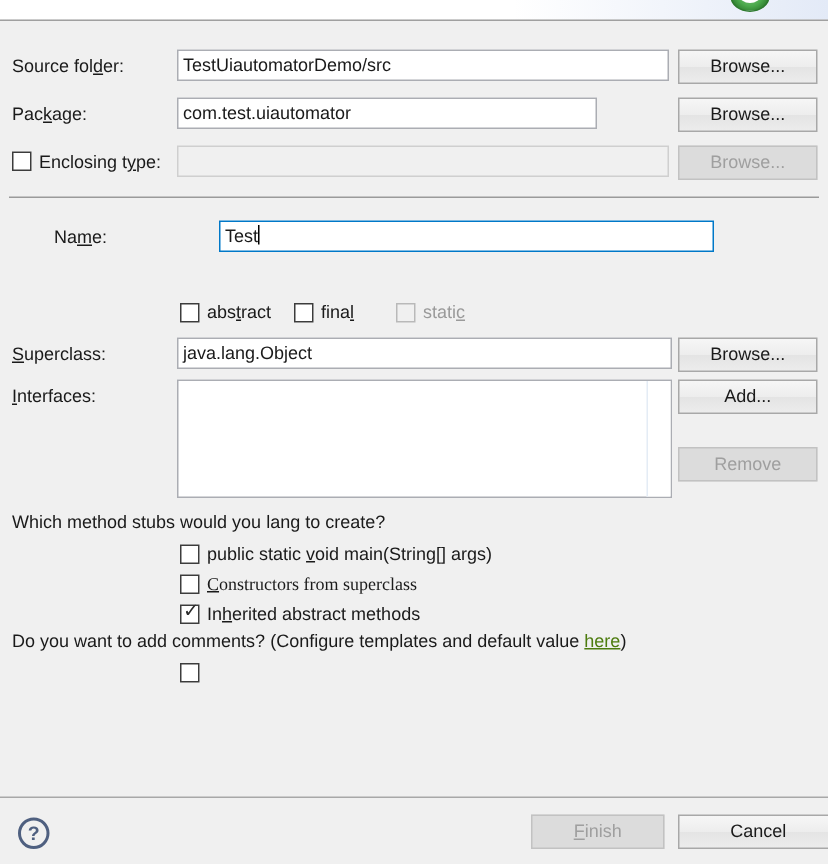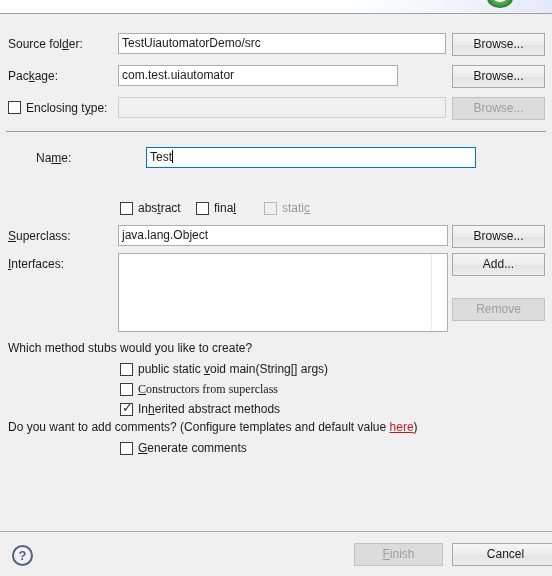--- a/index.html
+++ b/index.html
@@ -217,21 +217,21 @@
   }
 
   .plain-text {
     position: absolute;
     left: 8px;
     font-size: 12px;
     color: #1a1a1a;
     white-space: nowrap;
   }
   .link {
-    color: #b91c1c;
+    color: #4d7c0f;
     text-decoration: underline;
   }
 
   
   .footer {
     position: absolute;
     left: 0;
     top: 531px;
     width: 552px;
     height: 45px;
@@ -314,21 +314,21 @@
 
   <div class="row" style="top:238px; height:86px;">
     <span class="label"><span class="mn">I</span>nterfaces:</span>
     <div class="listbox" style="top:0px;">
       <div class="sbtrack"></div>
     </div>
     <div class="btn" style="left:452px; top:0px; width:93px;">Add...</div>
     <div class="btn disabled" style="left:452px; top:45px; width:93px;">Remove</div>
   </div>
 
-  <span class="plain-text" style="top:326px;">Which method stubs would you like to create?</span>
+  <span class="plain-text" style="top:326px;">Which method stubs would you lang to create?</span>
 
   <div class="row" style="top:345px;">
     <div class="cb" style="left:120px; top:3px;"></div>
     <span class="ctl-label" style="left:138px; top:2px;">public static <span class="mn">v</span>oid main(String[] args)</span>
   </div>
 
   <div class="row" style="top:365px;font-family:Liberation Serif, serif;">
     <div class="cb" style="left:120px; top:3px;"></div>
     <span class="ctl-label" style="left:138px; top:2px;"><span class="mn">C</span>onstructors from superclass</span>
   </div>
@@ -337,21 +337,20 @@
     <div class="cb" style="left:120px; top:3px;">
         <span class="tick">✓</span>
       </div>
     <span class="ctl-label" style="left:138px; top:2px;">In<span class="mn">h</span>erited abstract methods</span>
   </div>
 
   <span class="plain-text" style="top:405px;"><span>Do you want to add comments? (Configure templates and default value </span><span class="link">here</span><span>)</span></span>
 
   <div class="row" style="top:424px;">
     <div class="cb" style="left:120px; top:3px;"></div>
-    <span class="ctl-label" style="left:138px; top:2px;"><span class="mn">G</span>enerate comments</span>
   </div>
 
 </div>
 
 <div class="footer">
   <div class="help-icon">?</div>
   <div class="btn disabled" style="left:354px; top:11px; width:89px;"><span><span class="mn">F</span>inish</span></div>
   <div class="btn" style="left:452px; top:11px; width:107px;">Cancel</div>
 </div>
 

